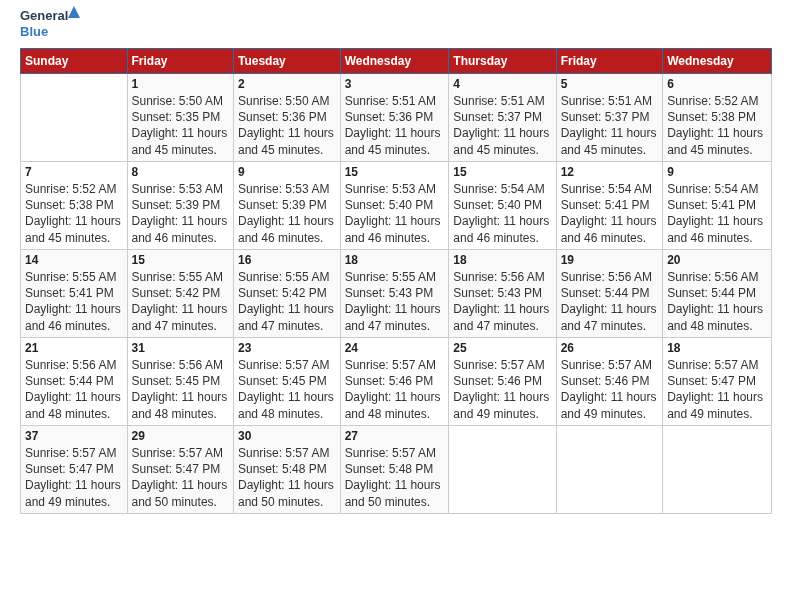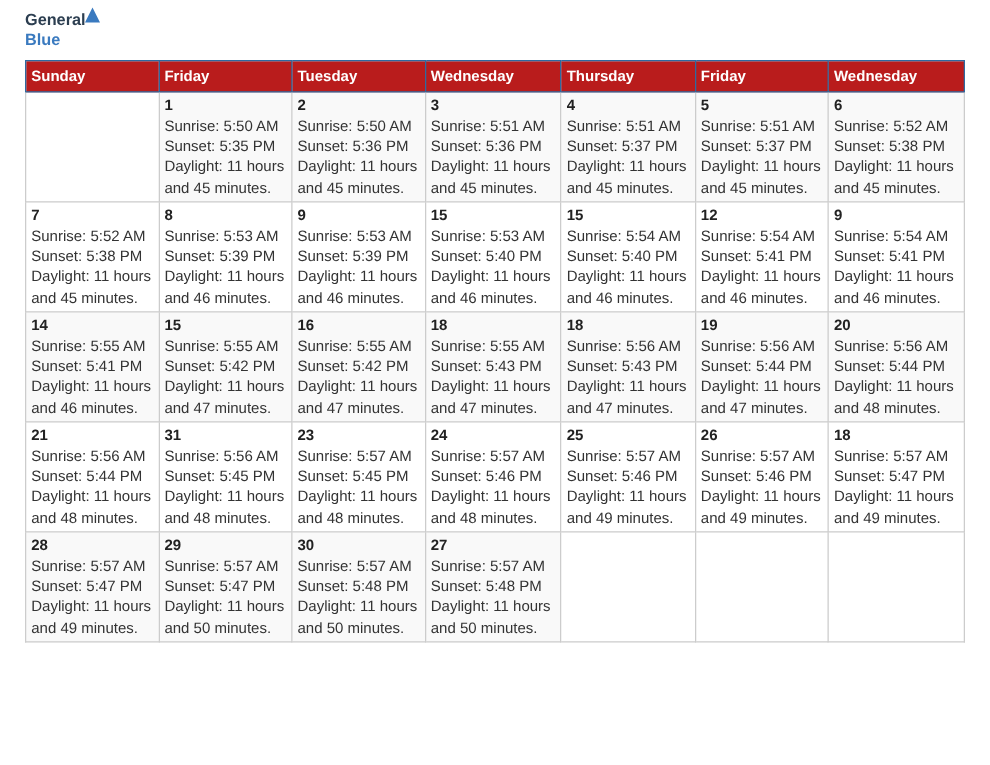--- a/index.html
+++ b/index.html
@@ -303,21 +303,21 @@
           <td>
             <div class="day-number">18</div>
             <div class="day-info" style="white-space: pre-line;">Sunrise: 5:57 AM
 Sunset: 5:47 PM
 Daylight: 11 hours
 and 49 minutes.</div>
           </td>
         </tr>
         <tr>
           <td>
-            <div class="day-number">28</div>
+            <div class="day-number">37</div>
             <div class="day-info" style="white-space: pre-line;">Sunrise: 5:57 AM
 Sunset: 5:47 PM
 Daylight: 11 hours
 and 49 minutes.</div>
           </td>
           <td>
             <div class="day-number">29</div>
             <div class="day-info" style="white-space: pre-line;">Sunrise: 5:57 AM
 Sunset: 5:47 PM
 Daylight: 11 hours

